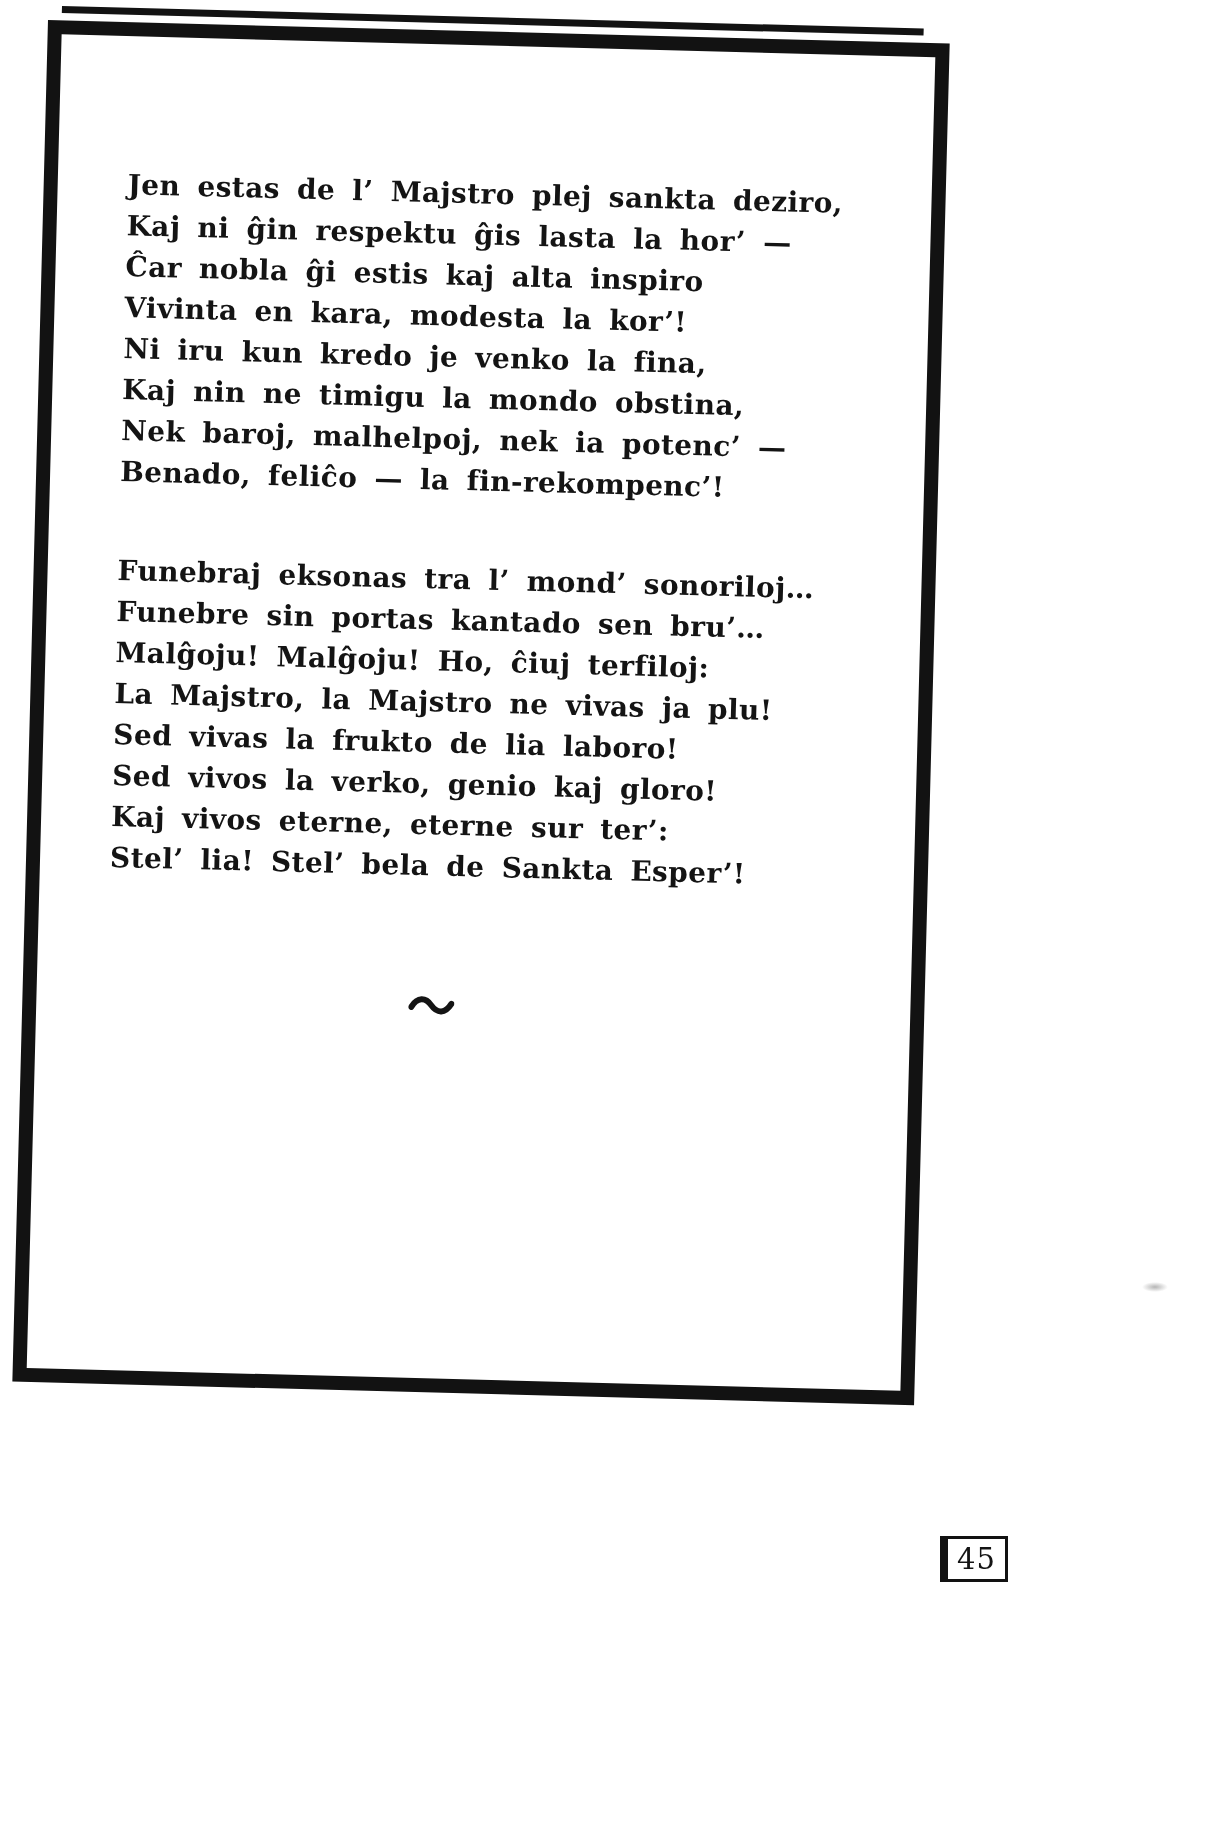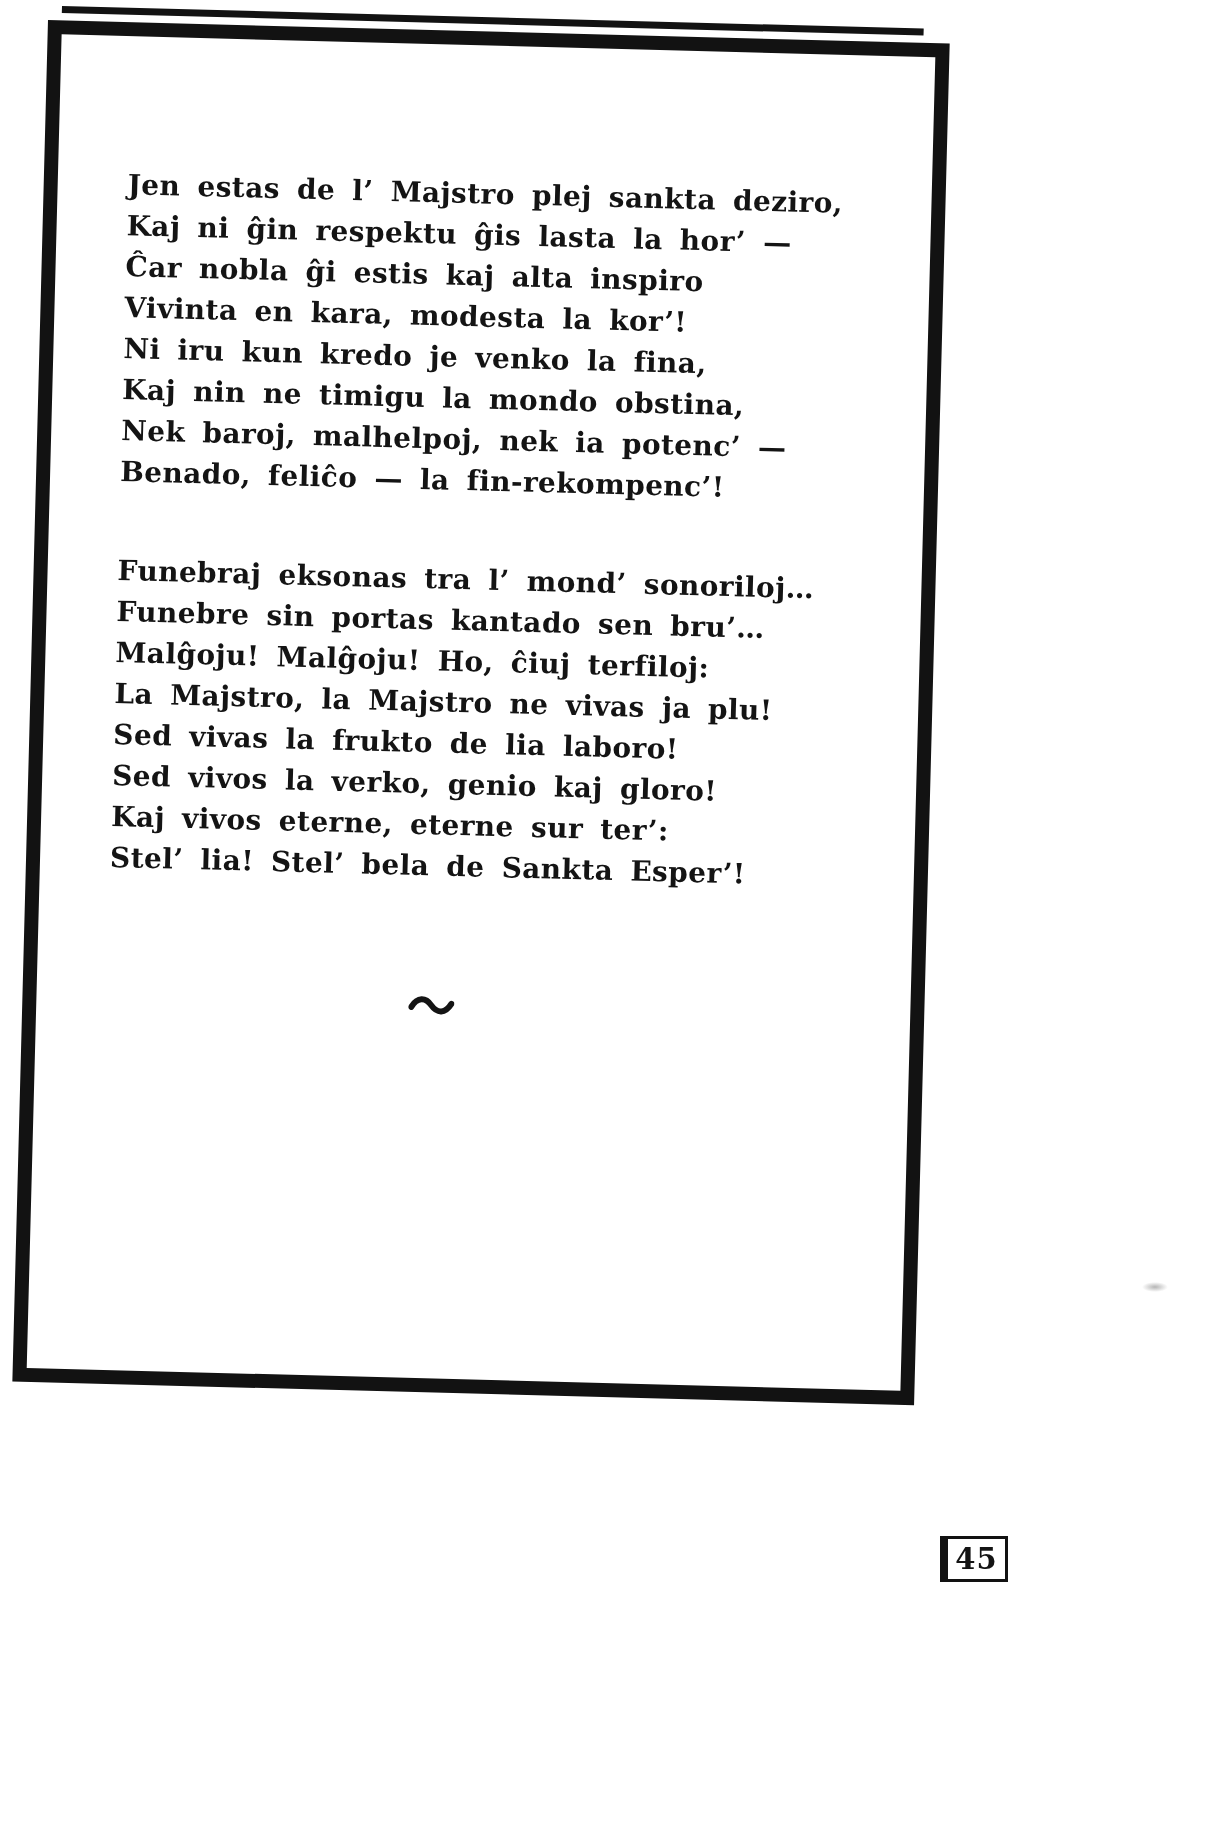--- a/index.html
+++ b/index.html
@@ -81,21 +81,21 @@
     box-sizing: border-box;
     border: 3px solid #121212;
     border-left: 8px solid #121212;
     background: #ffffff;
     display: flex;
     align-items: center;
     justify-content: center;
   }
   .page-number-box .num {
     font-size: 29px;
-    font-weight: 700;
+    font-weight: 400;
     color: #141414;
     letter-spacing: 1px;
   }
 </style>
 </head>
 <body>
 
 <div class="canvas">
 
   <div class="top-artifact"></div>

